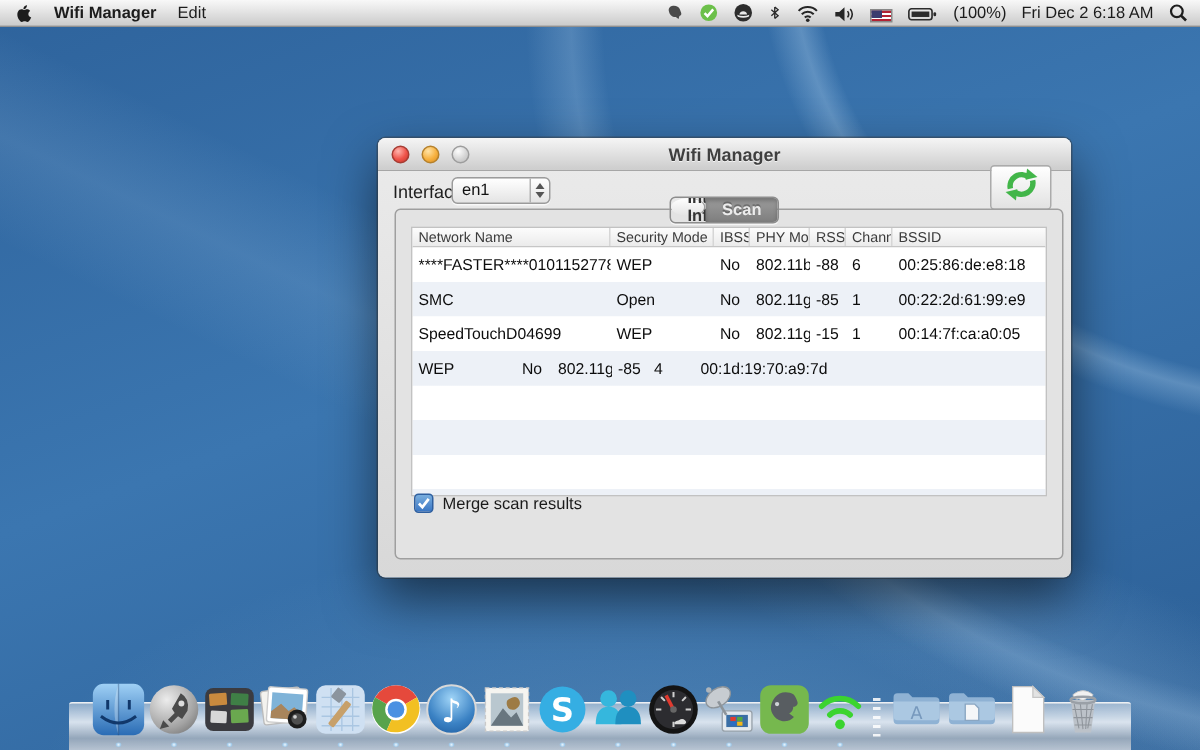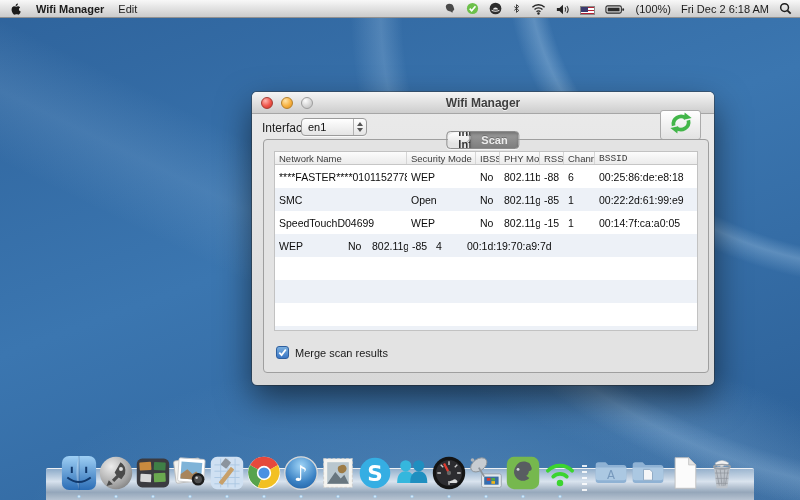--- a/index.html
+++ b/index.html
@@ -97,21 +97,21 @@
     background:linear-gradient(#fcfcfc, #ebebeb); border-bottom:1px solid #c6c6c6; }
   .th { font-size:9.5px; color:#3c3c3c; padding-left:4px; display:flex; align-items:center;
     border-right:1px solid #d6d6d6; overflow:hidden; white-space:nowrap; flex:0 0 auto; }
   .tr { display:flex; height:23px; flex:0 0 23px; }
   .tr:nth-child(odd) { background:#ffffff; }
   .tr:nth-child(even) { background:#edf1f7; }
   .td { font-size:10.5px; color:#0c0c0c; padding-left:4px; display:flex; align-items:center;
     overflow:hidden; white-space:nowrap; flex:0 0 auto; }
   .tfill { flex:1; background:repeating-linear-gradient(to bottom, #ffffff 0 23px, #edf1f7 23px 46px); }
 
-  .merge-row { position:absolute; left:12px; top:206px; display:flex; align-items:center; gap:6px; }
+  .merge-row { position:absolute; left:12px; top:189px; display:flex; align-items:center; gap:6px; }
   .checkbox { width:13px; height:13px; border-radius:3px;
     background:linear-gradient(#79aede, #3a76c4); border:1px solid #2e5f9f;
     display:flex; align-items:center; justify-content:center; }
   .merge-label { font-size:11px; color:#1a1a1a; }
 
   .connect-btn {
     position:absolute; left:347px; top:202px; width:74px; height:22px;
     background:linear-gradient(#ffffff, #dcdcdc);
     border:1px solid #8f8f8f; border-radius:5px;
     display:flex; align-items:center; justify-content:center; gap:5px;
@@ -252,21 +252,21 @@
 
   <div class="groupbox">
     <div class="scan-table">
       <div class="thead">
           <span class="th" style="width: 132px;">Network Name</span>
           <span class="th" style="width: 69px; text-align: center;">Security Mode</span>
           <span class="th" style="width: 24px;">IBSS</span>
           <span class="th" style="width: 40px;">PHY Mode</span>
           <span class="th" style="width: 24px;">RSSI</span>
           <span class="th" style="width: 31px;">Channel</span>
-          <span class="th" style="width: 103px; font-family: Liberation Mono, monospace;">BSSID</span>
+          <span class="th" style="width: 103px;">BSSID</span>
         </div>
       <div class="tbody" style="display:flex;flex-direction:column;flex:1;">
           <div class="tr">
             <span class="td" style="width: 132px;">****FASTER****0101152778</span>
             <span class="td" style="width: 69px;">WEP</span>
             <span class="td" style="width: 24px;">No</span>
             <span class="td" style="width: 40px;">802.11b</span>
             <span class="td" style="width: 24px;">-88</span>
             <span class="td" style="width: 31px;">6</span>
             <span class="td" style="width: 103px;">00:25:86:de:e8:18</span>

